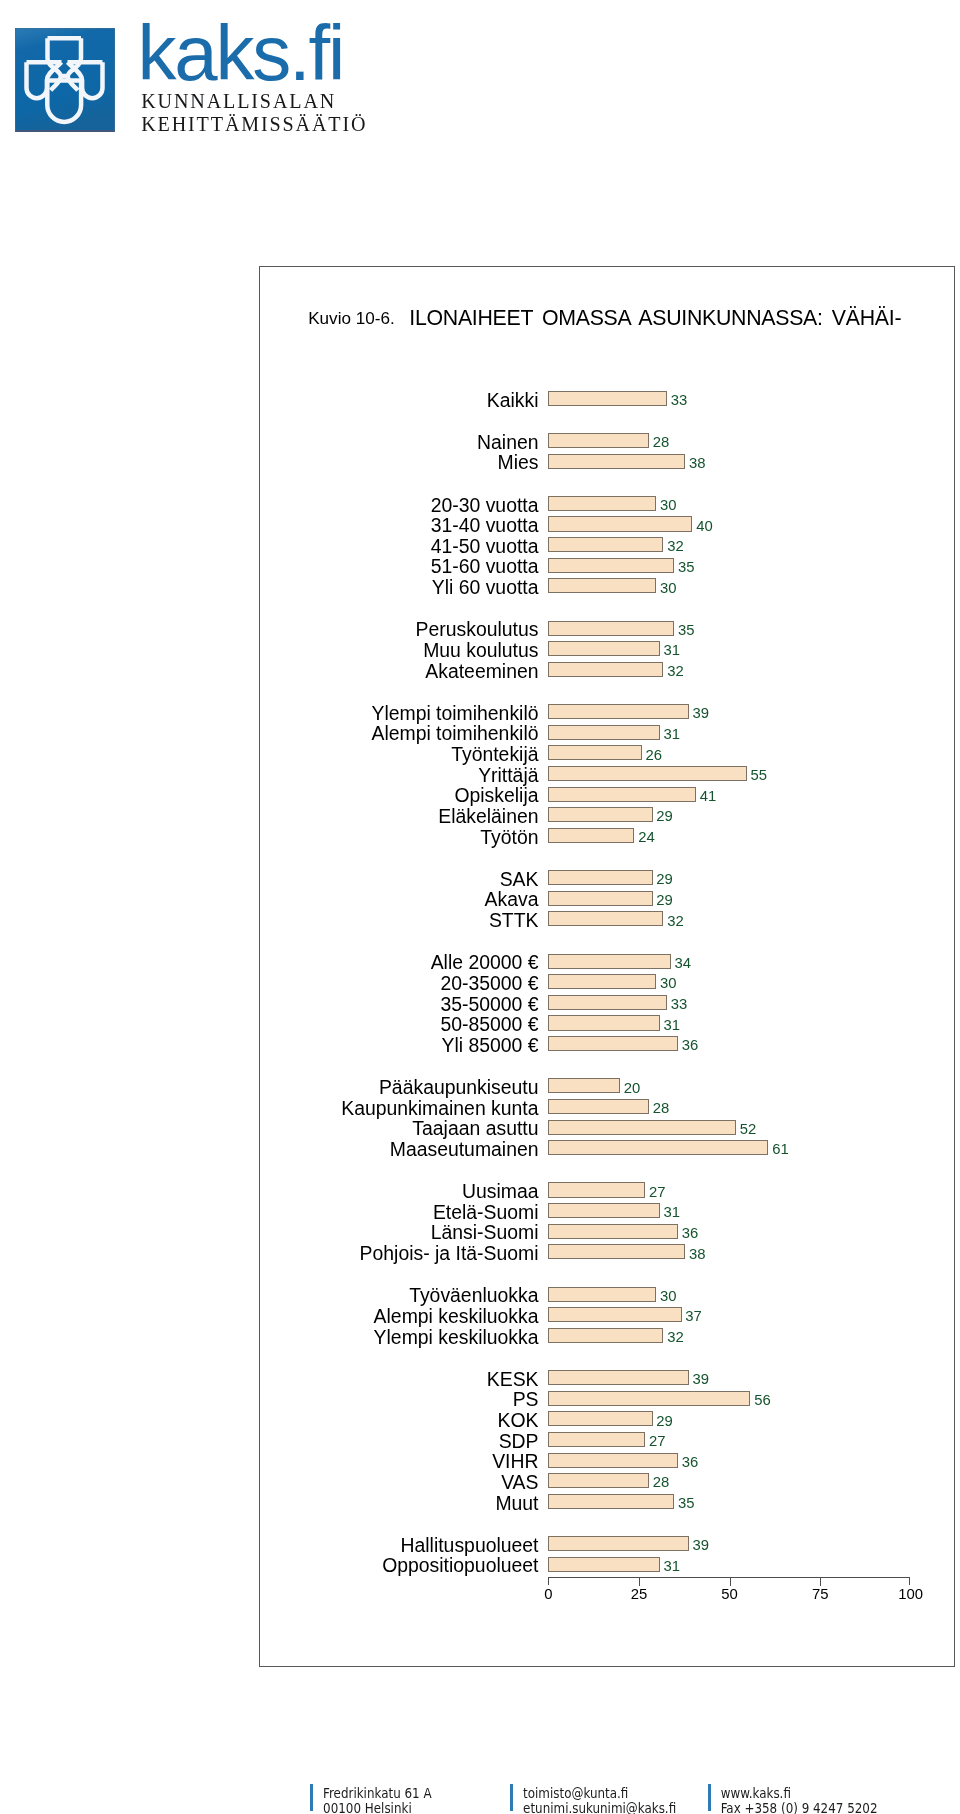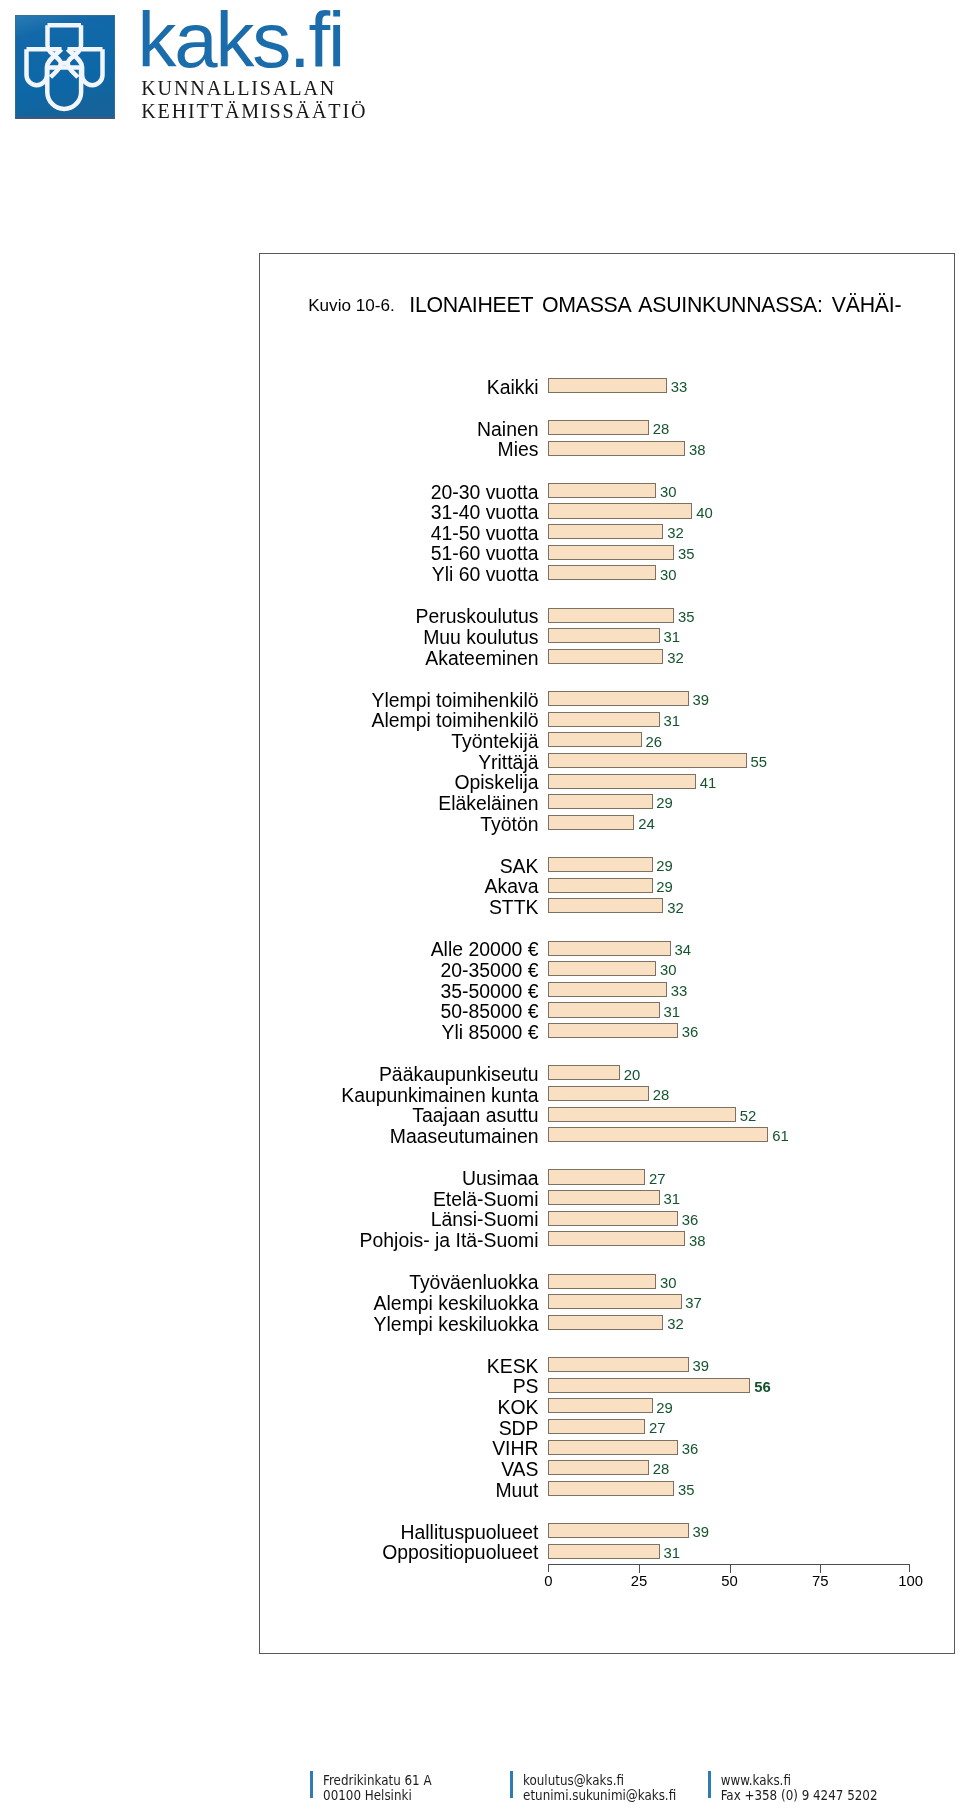--- a/index.html
+++ b/index.html
@@ -1,18 +1,18 @@
 <!DOCTYPE html>
 <html><head>
 <meta charset="utf-8">
 <style>
   html,body{margin:0;padding:0;}
   body{width:960px;height:1814px;background:#ffffff;font-family:"Liberation Sans",sans-serif;position:relative;overflow:hidden;
        -webkit-font-smoothing:antialiased;will-change:transform;}
-  .page{position:absolute;left:0;top:0;width:960px;height:1606px;}
+  .page{position:absolute;left:0;top:13px;width:960px;height:1606px;}
 
   
   #logo-block{position:absolute;left:0;top:0;width:420px;height:130px;}
   #logo-mark{position:absolute;left:15px;top:15px;width:100px;height:104px;}
   #logo-wordmark{position:absolute;left:137.5px;top:0.5px;font-size:78px;color:#1b6cab;
       letter-spacing:-2.2px;line-height:1;white-space:nowrap;font-weight:400;}
   #logo-sub{position:absolute;left:141.2px;top:77.3px;color:#17181a;font-size:20.1px;
       font-family:"DejaVu Sans",sans-serif;font-stretch:condensed;
       line-height:22.3px;letter-spacing:1.86px;white-space:nowrap;font-weight:400;}
   #logo-sub div{height:22.3px;font-family:Liberation Serif, serif;}
@@ -292,21 +292,21 @@
             <div class="rval" style="left: 119.704px;">32</div>
           </div>
           <div class="row" style="left: 287.5px; top: 1103.01px;">
             <div class="rlabel">KESK</div>
             <div class="rbar" style="width: 141.258px;"></div>
             <div class="rval" style="left: 145.058px;">39</div>
           </div>
           <div class="row" style="left: 287.5px; top: 1123.64px;">
             <div class="rlabel">PS</div>
             <div class="rbar" style="width: 202.832px;"></div>
-            <div class="rval" style="left: 206.632px; font-weight: bold;">56</div>
+            <div class="rval" style="left: 206.632px;">56</div>
           </div>
           <div class="row" style="left: 287.5px; top: 1144.27px;">
             <div class="rlabel">KOK</div>
             <div class="rbar" style="width: 105.038px;"></div>
             <div class="rval" style="left: 108.838px;">29</div>
           </div>
           <div class="row" style="left: 287.5px; top: 1164.9px;">
             <div class="rlabel">SDP</div>
             <div class="rbar" style="width: 97.794px;"></div>
             <div class="rval" style="left: 101.594px;">27</div>
@@ -354,21 +354,21 @@
       <div class="fcol" style="left: 310.3px;">
         <div class="fbar"></div>
         <div class="ftext">
           <div>Fredrikinkatu 61 A</div>
           <div>00100 Helsinki</div>
         </div>
       </div>
       <div class="fcol" style="left: 510.3px;">
         <div class="fbar"></div>
         <div class="ftext">
-          <div>koulutus@kaks.fi</div>
+          <div>toimisto@kunta.fi</div>
           <div>etunimi.sukunimi@kaks.fi</div>
         </div>
       </div>
       <div class="fcol" style="left: 707.9px;">
         <div class="fbar"></div>
         <div class="ftext">
           <div>www.kaks.fi</div>
           <div>Fax +358 (0) 9 4247 5202</div>
         </div>
       </div>

